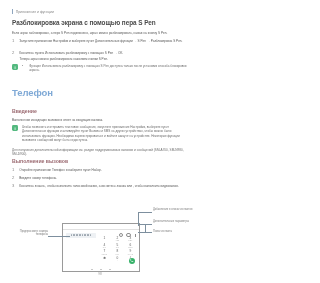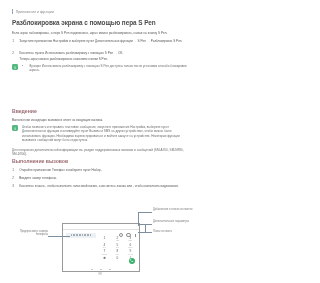--- a/index.html
+++ b/index.html
@@ -101,20 +101,21 @@
     <span class="body">Коснитесь пункта Использовать разблокировку с помощью S Pen → ОК.</span>
   </div>
   <div class="sub" style="top:56.5px;width:168px;">Теперь экран можно разблокировать нажатием кнопки S Pen.</div>
 
   <div class="note" style="left:12px;top:64px;width:176px;">
     <span class="ico green">i</span>
     <span class="dash">•</span>
     <span class="txt">Функция Использовать разблокировку с помощью S Pen доступна только после установки способа блокировки экрана.</span>
   </div>
 
+  <div class="h1" style="top:87px;">Телефон</div>
 
   <div class="h3" style="top:108px;">Введение</div>
   <div class="para" style="top:118px;width:176px;">Выполнение исходящих вызовов и ответ на входящие вызовы.</div>
 
   <div class="note" style="left:12px;top:125px;width:176px;">
     <span class="ico green">i</span>
     <span class="txt">Чтобы позвонить и отправить текстовое сообщение, запустите приложение Настройки, выберите пункт Дополнительные функции и активируйте пункт Вызовы и SMS на других устройствах, чтобы можно было использовать функцию. Необходимо зарегистрироваться и войти в аккаунт на устройстве. Некоторые функции вызовов и сообщений могут быть недоступны.</span>
   </div>
   <div class="para" style="top:148px;width:176px;color:#6d6d6d;">Для получения дополнительной информации см. раздел поддерживаемых вызовов и сообщений (SM-A700, SM-N980, SM-D900).</div>
 

